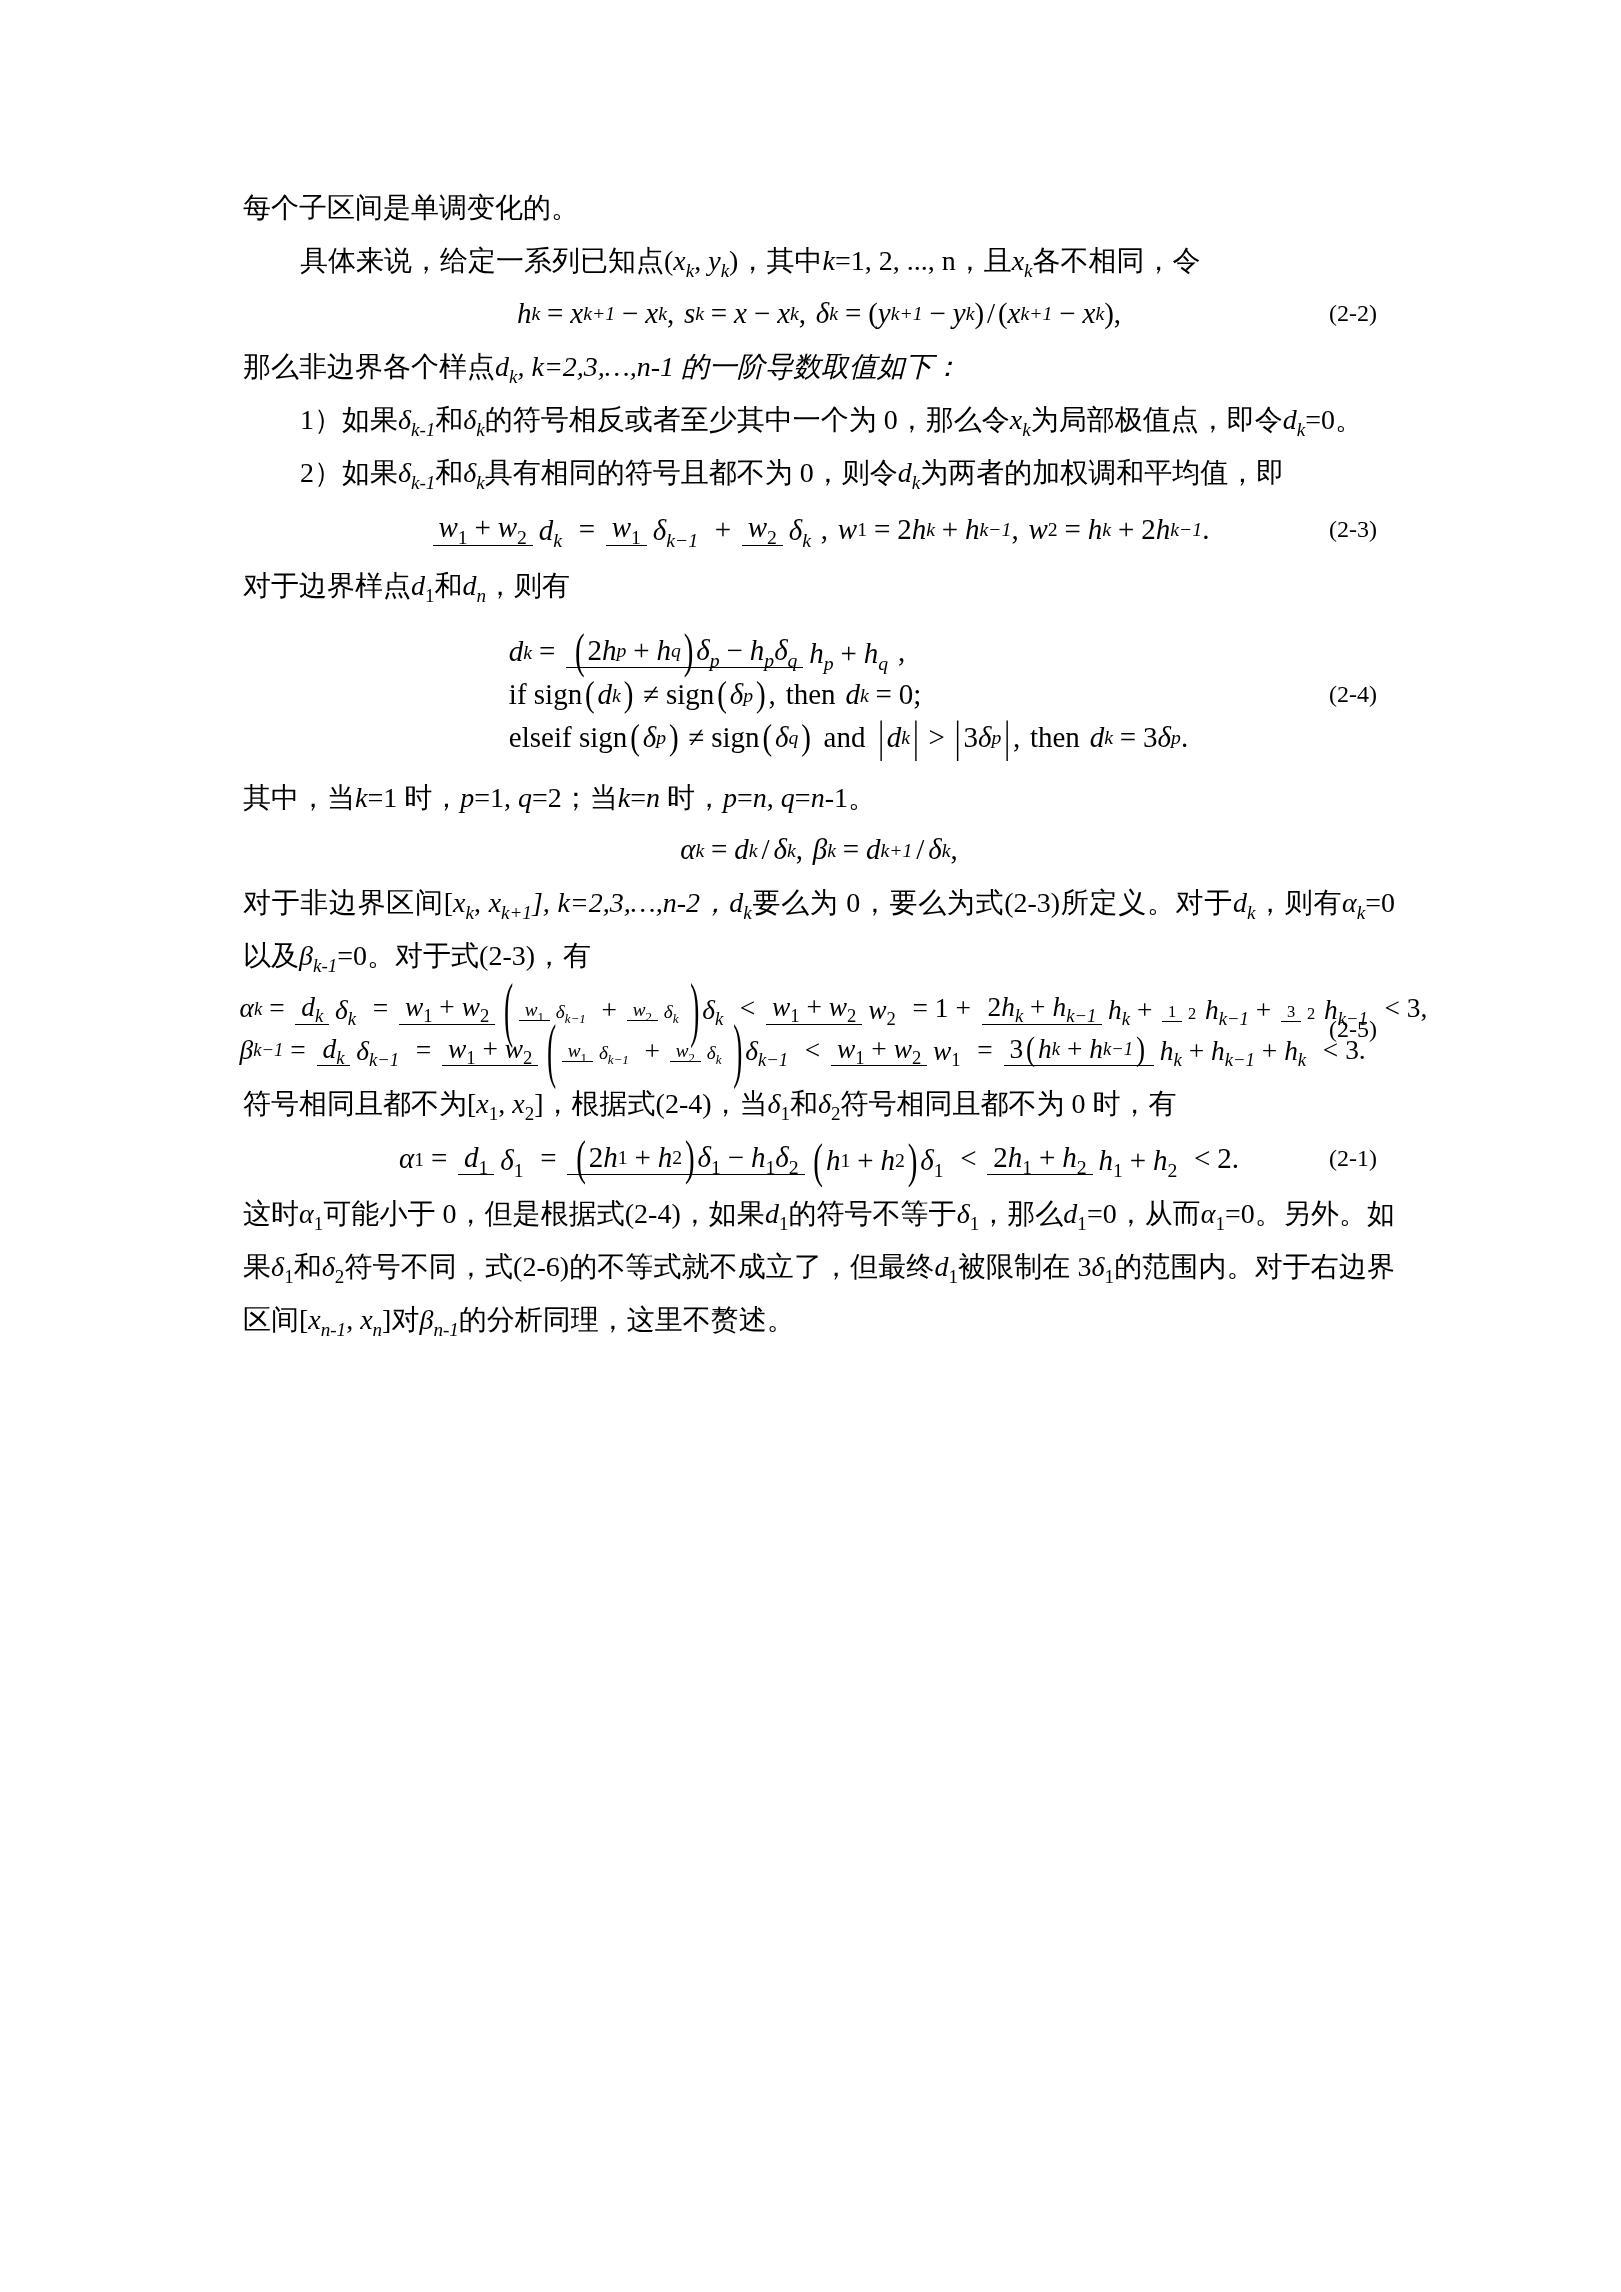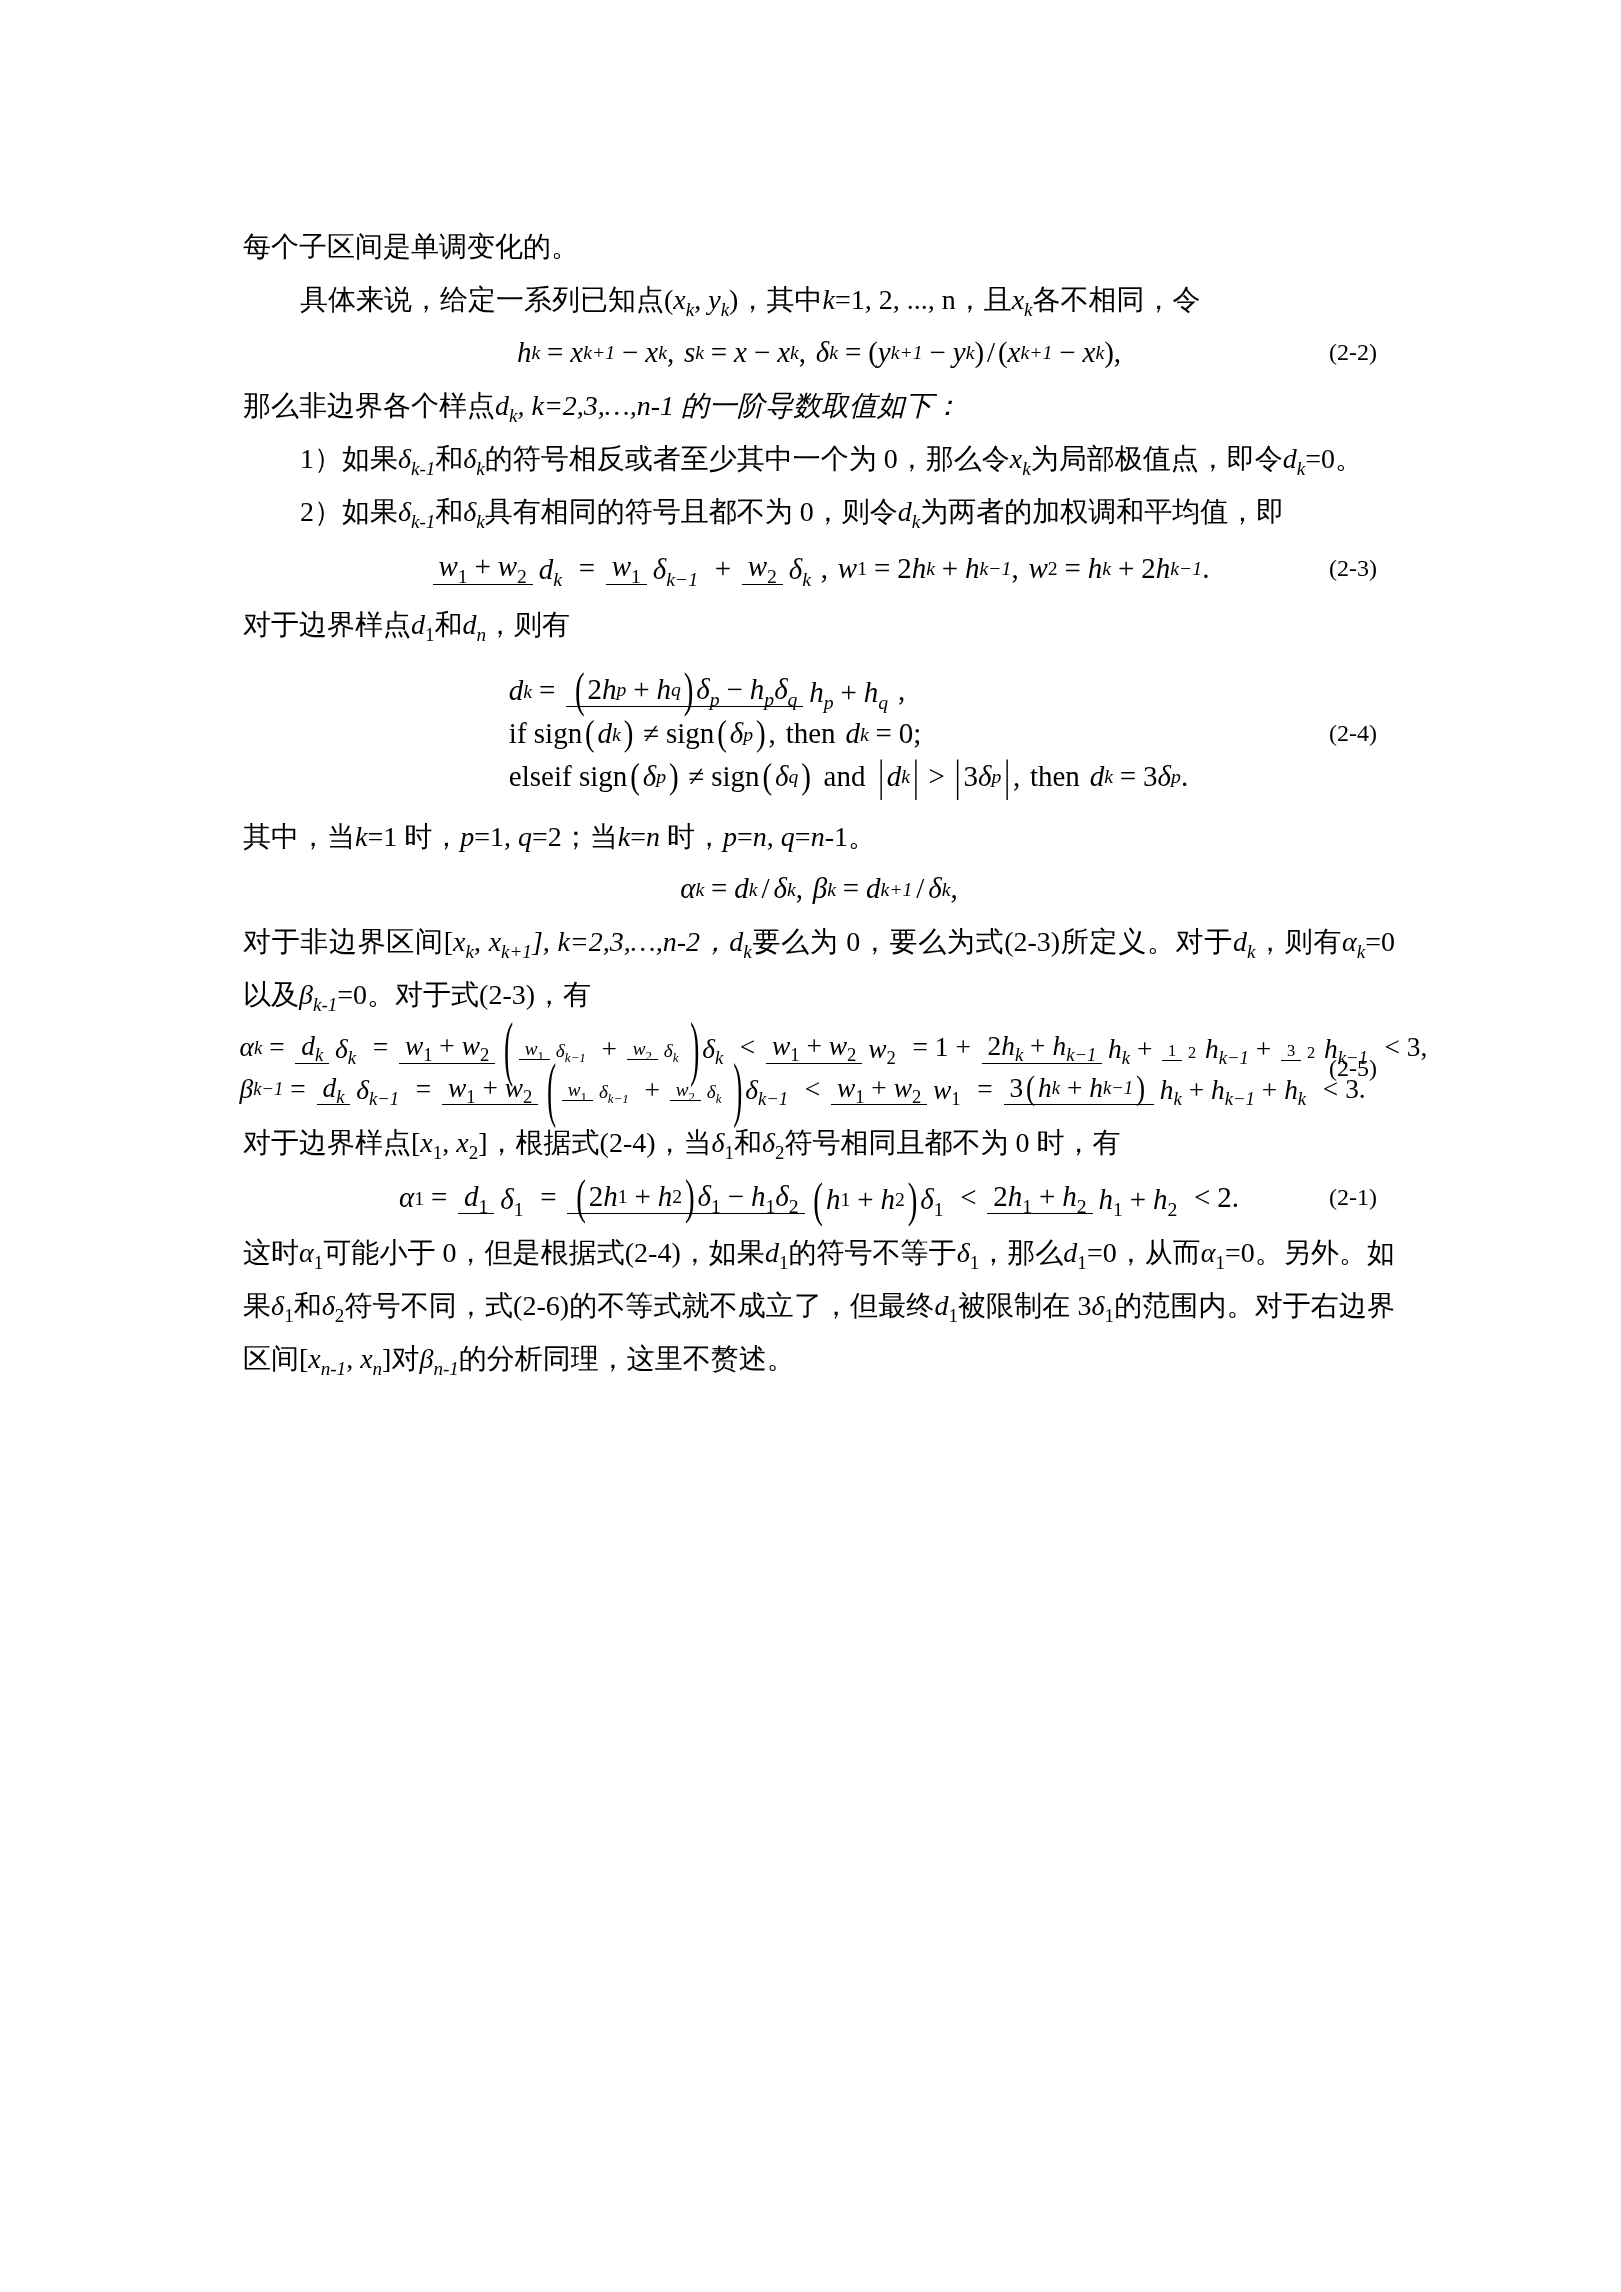--- a/index.html
+++ b/index.html
@@ -14,21 +14,20 @@
     color: #000000;
     position: relative;
     overflow: hidden;
   }
   .page {
     position: absolute;
     left: 0; top: 0;
     width: 1621px;
     height: 2225px;
     background: #fff;
-    margin-top: 39px;
   }
   .content {
     position: absolute;
     left: 243px;
     top: 181px;
     width: 1152px;
   }
 
   
   .para {
@@ -461,21 +460,21 @@
             </span>
         <span class="op">&lt;</span>
             <span class="num">3</span>
             <span class="txt">.</span>
       </span>
 
     </span>
     <span class="eqnum">(2-5)</span>
   </div>
 
-  <p class="para" style="margin-top:5.9px;"><span>对于边界样点[</span><span class="mi">x</span><sub class="n">1</sub><span>, </span><span class="mi">x</span><sub class="n">2</sub><span>]，根据式(2-4)，当</span><span class="mi">δ</span><sub class="n">1</sub><span>和</span><span class="mi">δ</span><sub class="n">2</sub><span>符号相同且都不为 0 时，有</span></p>
+  <p class="para" style="margin-top:5.9px;"><span>符号相同且都不为[</span><span class="mi">x</span><sub class="n">1</sub><span>, </span><span class="mi">x</span><sub class="n">2</sub><span>]，根据式(2-4)，当</span><span class="mi">δ</span><sub class="n">1</sub><span>和</span><span class="mi">δ</span><sub class="n">2</sub><span>符号相同且都不为 0 时，有</span></p>
 
   <div class="eqrow" style="margin-top:11.8px;margin-bottom:11.8px;">
     <span class="math">
       <span class="mi">α</span>
           <sub class="n">1</sub>
           <span class="op">=</span>
       <span class="frac">
             <span class="fnum"><span class="mi">d</span><sub class="n">1</sub></span>
             <span class="fden"><span class="mi">δ</span><sub class="n">1</sub></span>
           </span>

